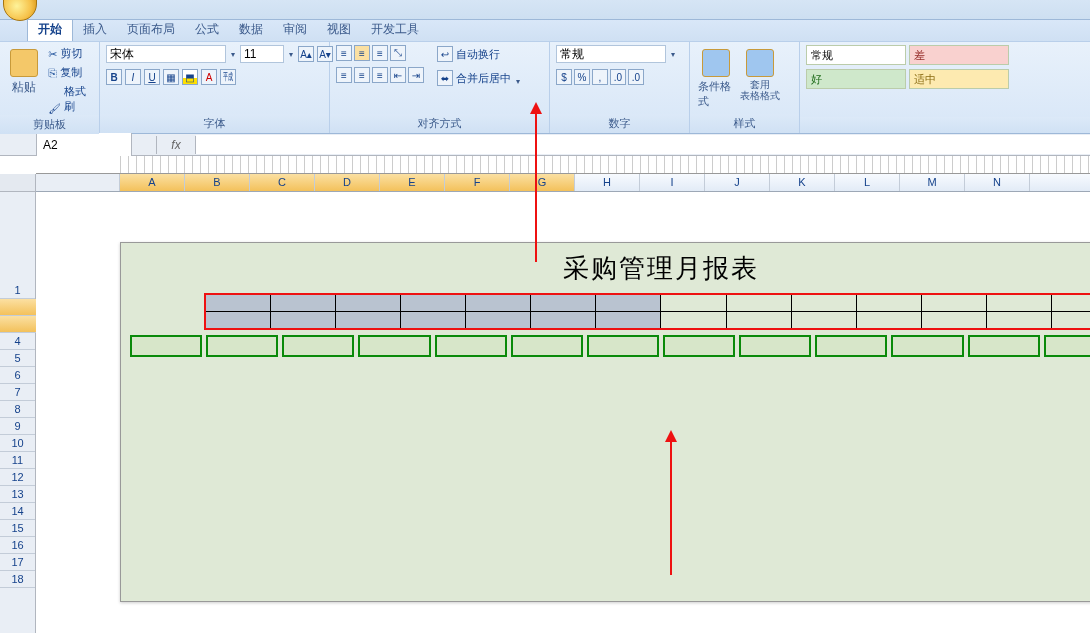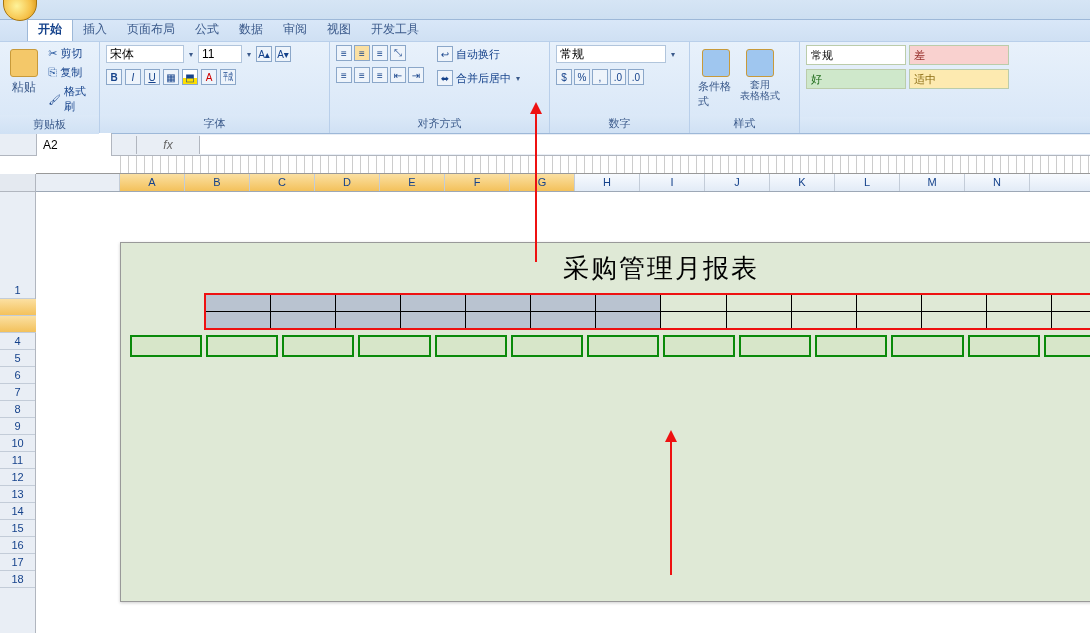--- a/index.html
+++ b/index.html
@@ -16,33 +16,33 @@
 
 
 .ribbon{background:linear-gradient(#e8f1fb,#d7e6f7);height:92px;border-bottom:1px solid #9db8d8;display:flex}
 .group{border-right:1px solid #b9cfea;padding:3px 6px 0;display:flex;flex-direction:column;justify-content:space-between;position:relative}
 .group-body{flex:1;display:flex;align-items:flex-start;gap:4px}
 .group-label{text-align:center;font-size:11px;color:#3b5a8b;padding:2px 0;background:linear-gradient(#dce9f8,#d0e1f4);margin:0 -6px}
 .btn-lg{width:40px;display:flex;flex-direction:column;align-items:center;gap:2px;padding:4px 2px;color:#3b5a8b;cursor:pointer}
 .btn-lg .ic{width:28px;height:28px;background:#f4c869;border:1px solid #c89a3a;border-radius:3px}
 .col{display:flex;flex-direction:column;gap:2px}
 .row{display:flex;align-items:center;gap:3px}
-.mini{padding:1px 3px;color:#15428b;cursor:pointer;display:flex;align-items:center;gap:3px;font-size:11px}
+.mini{padding:1px 3px;color:#15428b;cursor:pointer;display:flex;align-items:flex-end;gap:3px;font-size:11px}
 .sq{width:16px;height:16px;border:1px solid #8ba7c9;background:#eef4fb;display:flex;align-items:center;justify-content:center;font-size:10px;color:#15428b}
 select,input.sel{border:1px solid #b1c5dc;background:#fff;font-size:12px;padding:1px 3px;color:#000}
-.sel{width:78px}
+.sel{width:120px}
 .sel-sm{width:44px}
 .chev{font-size:8px;color:#3b5a8b;padding:0 2px}
 .btnrow{display:flex;gap:2px}
 .swatch{width:52px;height:20px;border:1px solid #bca;display:flex;align-items:center;padding-left:4px;font-size:11px}
 
 
 .fxbar{height:22px;background:#e9eef5;border-bottom:1px solid #b1b6bf;display:flex;align-items:center}
-.namebox{width:76px;border:1px solid #b1b6bf;background:#fff;margin-left:36px;padding:15px 6px;font-size:12px}
-.fxlbl{width:64px;text-align:center;font-style:italic;color:#666;border-left:1px solid #b1b6bf;border-right:1px solid #b1b6bf;padding:2px 0;margin-left:24px}
+.namebox{width:96px;border:1px solid #b1b6bf;background:#fff;margin-left:36px;padding:15px 6px;font-size:12px}
+.fxlbl{width:40px;text-align:center;font-style:italic;color:#666;border-left:1px solid #b1b6bf;border-right:1px solid #b1b6bf;padding:2px 0;margin-left:24px}
 .fxinput{flex:1;background:#fff;border:none;padding:2px 6px}
 
 
 .ruler{height:18px;background:#fff;border-bottom:1px solid #999;position:relative;margin-left:36px}
 .ruler-inner{position:absolute;left:84px;right:0;top:0;bottom:0;background:repeating-linear-gradient(90deg,#ccc 0,#ccc 1px,transparent 1px,transparent 8px)}
 
 
 .sheet-wrap{display:flex;height:calc(633px - 20px - 22px - 92px - 22px - 18px)}
 .rowhdrs{width:36px;background:#e9eef5;border-right:1px solid #b1b6bf}
 .corner{height:18px;border-bottom:1px solid #b1b6bf;background:#e4e9f0}

